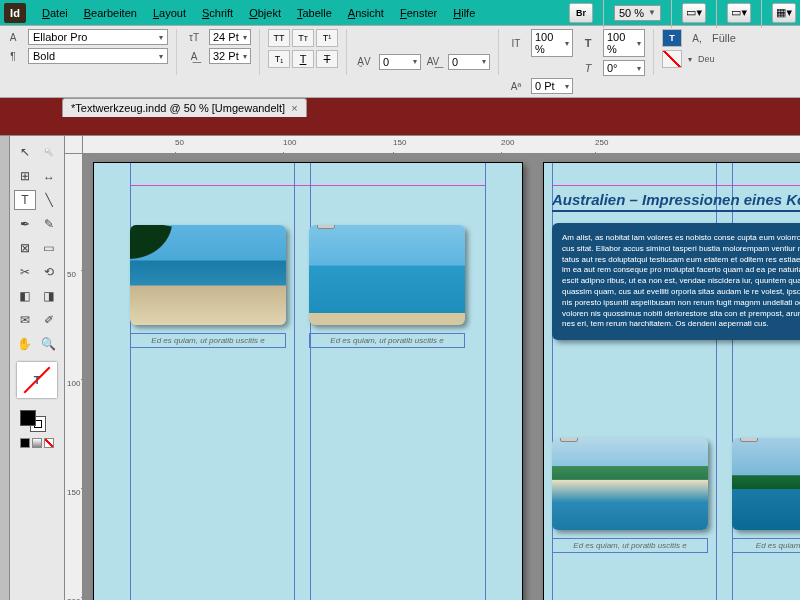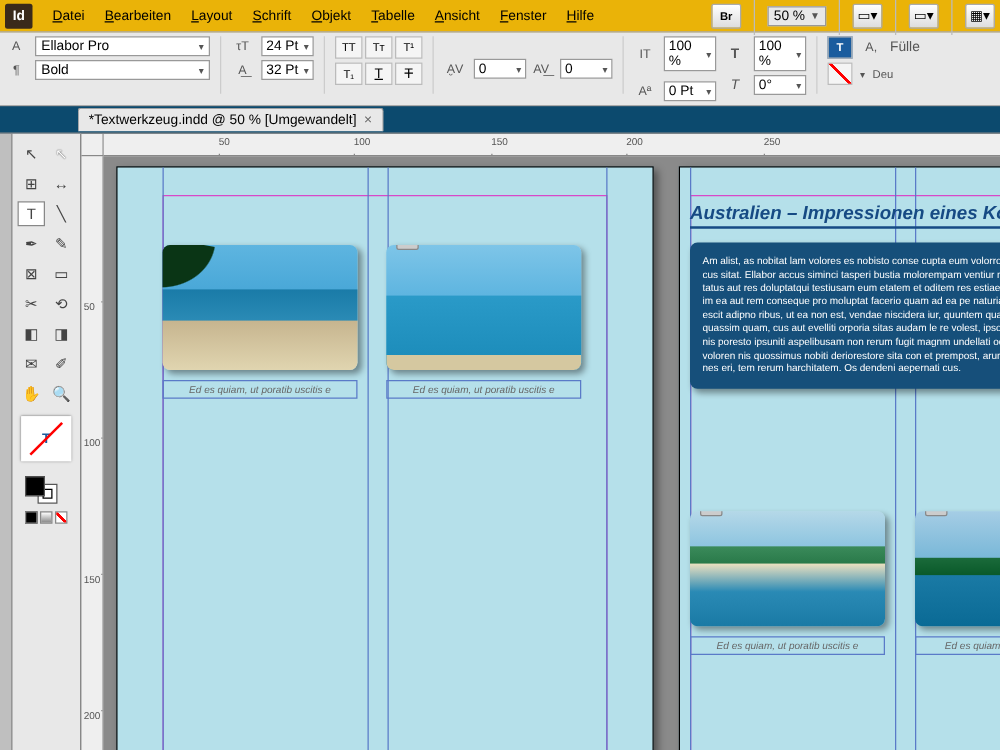--- a/index.html
+++ b/index.html
@@ -1,34 +1,34 @@
 <!DOCTYPE html>
 <html><head>
 <meta charset="utf-8">
 <style>
 *{box-sizing:border-box;margin:0;padding:0;font-family:"Segoe UI",Tahoma,sans-serif;font-size:11px}
 body{background:#595959;width:800px;height:600px;overflow:hidden}
-.menubar{background:#eab308;height:26px;display:flex;align-items:center;padding:0 4px;border-bottom:1px solid #aaa}
+.menubar{background:#14b8a6;height:26px;display:flex;align-items:center;padding:0 4px;border-bottom:1px solid #aaa}
 .id-logo{width:22px;height:20px;background:#3a2a1a;color:#fff;display:flex;align-items:center;justify-content:center;font-weight:bold;border-radius:2px;margin-right:8px;font-size:11px}
 .menu-item{padding:4px 8px;cursor:pointer}
 .menu-item u{text-decoration:underline}
 .menubar-right{margin-left:auto;display:flex;align-items:center;gap:6px}
 .zoom-sel{background:#e8e8e8;border:1px solid #999;padding:1px 4px;display:flex;align-items:center;gap:4px}
 .icon-btn{width:24px;height:20px;border:1px solid #aaa;background:linear-gradient(#fff,#ddd);display:flex;align-items:center;justify-content:center;border-radius:2px}
 .control-panel{background:#e8e8e8;border-bottom:1px solid #aaa;padding:3px 4px;display:flex;flex-direction:column;gap:3px}
 .cp-row{display:flex;align-items:center;gap:6px}
 .cp-sel{background:#fff;border:1px solid #999;padding:1px 4px;display:flex;align-items:center;justify-content:space-between;min-width:50px}
 .cp-sel.wide{min-width:140px}
 .cp-num{background:#fff;border:1px solid #999;padding:1px 3px;width:42px;display:flex;align-items:center;justify-content:space-between}
 .cp-group{display:flex;align-items:center;gap:2px}
 .tiny-icon{width:18px;height:16px;display:flex;align-items:center;justify-content:center;font-size:10px;color:#555}
 .tiny-btn{width:22px;height:18px;border:1px solid #bbb;background:#f5f5f5;display:flex;align-items:center;justify-content:center;font-size:9px}
 .sep{width:1px;height:30px;background:#bbb;margin:0 4px}
 .sep-inner{width:1px;height:46px;background:#ccc;margin:0 2px}
-.tab-bar{background:#0c4a6e;height:22px;display:flex;align-items:center;padding-left:62px;border-bottom:1px solid #888}
+.tab-bar{background:#7f1d1d;height:38px;display:flex;align-items:flex-start;padding-left:62px;border-bottom:1px solid #888}
 .doc-tab{background:#e8e8e8;padding:3px 8px;border:1px solid #999;border-bottom:none;border-radius:3px 3px 0 0;display:flex;align-items:center;gap:6px;font-size:10px}
 .close-x{cursor:pointer;color:#666}
 .workspace{display:flex;height:calc(600px - 26px - 56px - 22px);position:relative}
 .dock-strip{width:10px;background:#bfbfbf;border-right:1px solid #888}
 .toolbox{width:55px;background:#e8e8e8;border-right:1px solid #888;padding:6px 3px;display:flex;flex-direction:column;gap:4px}
 .tool-row{display:flex;gap:2px;justify-content:center}
 .tool{width:22px;height:20px;border:1px solid transparent;display:flex;align-items:center;justify-content:center;font-size:12px;cursor:pointer;color:#444}
 .tool.active{background:#fff;border:1px solid #888}
 .tool-big{width:40px;height:36px;border:2px solid #fff;background:#fff;display:flex;align-items:center;justify-content:center;font-size:22px;font-weight:bold;color:#1a5c9e;margin:4px auto;box-shadow:0 0 2px #666}
 .swatches{display:flex;gap:2px;margin-top:4px;justify-content:center;position:relative;height:22px}
@@ -158,21 +158,21 @@
       </div>
       <div class="cp-row">
         <span class="tiny-icon">AV͟</span>
         <div class="cp-num">
             <span>0</span>
             <span class="chev">▾</span>
           </div>
       </div>
     </div>
     <div class="sep-inner"></div>
-    <div style="display:flex;flex-direction:column;gap:8px">
+    <div style="display:flex;flex-direction:column;gap:21px">
       <div class="cp-row">
         <span class="tiny-icon">IT</span>
         <div class="cp-num">
             <span>100 %</span>
             <span class="chev">▾</span>
           </div>
       </div>
       <div class="cp-row">
         <span class="tiny-icon">Aª</span>
         <div class="cp-num">
@@ -282,21 +282,21 @@
     </div>
   </div>
 
   <div class="canvas-area">
     <div class="ruler-corner"></div>
     <div class="ruler-h">
       <span class="rmark" style="left:92px">50</span>
       <span class="rmark" style="left:200px">100</span>
       <span class="rmark" style="left:310px">150</span>
       <span class="rmark" style="left:418px">200</span>
-      <span class="rmark" style="left:528px">250</span>
+      <span class="rmark" style="left:512px">250</span>
     </div>
     <div class="ruler-v">
       <span class="rmark" style="top:116px">50</span>
       <span class="rmark" style="top:225px">100</span>
       <span class="rmark" style="top:334px">150</span>
       <span class="rmark" style="top:443px">200</span>
     </div>
 
     <div class="pages">
 

